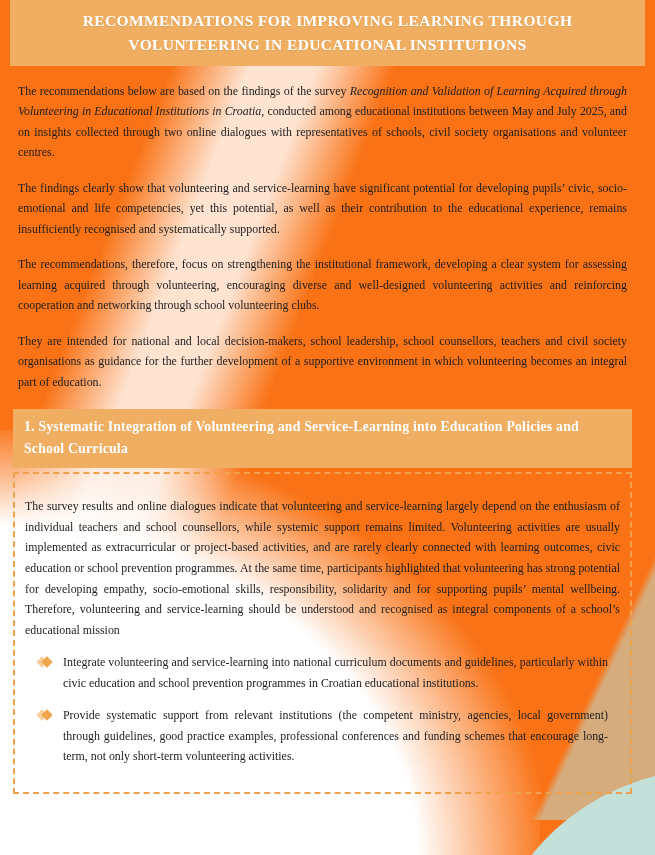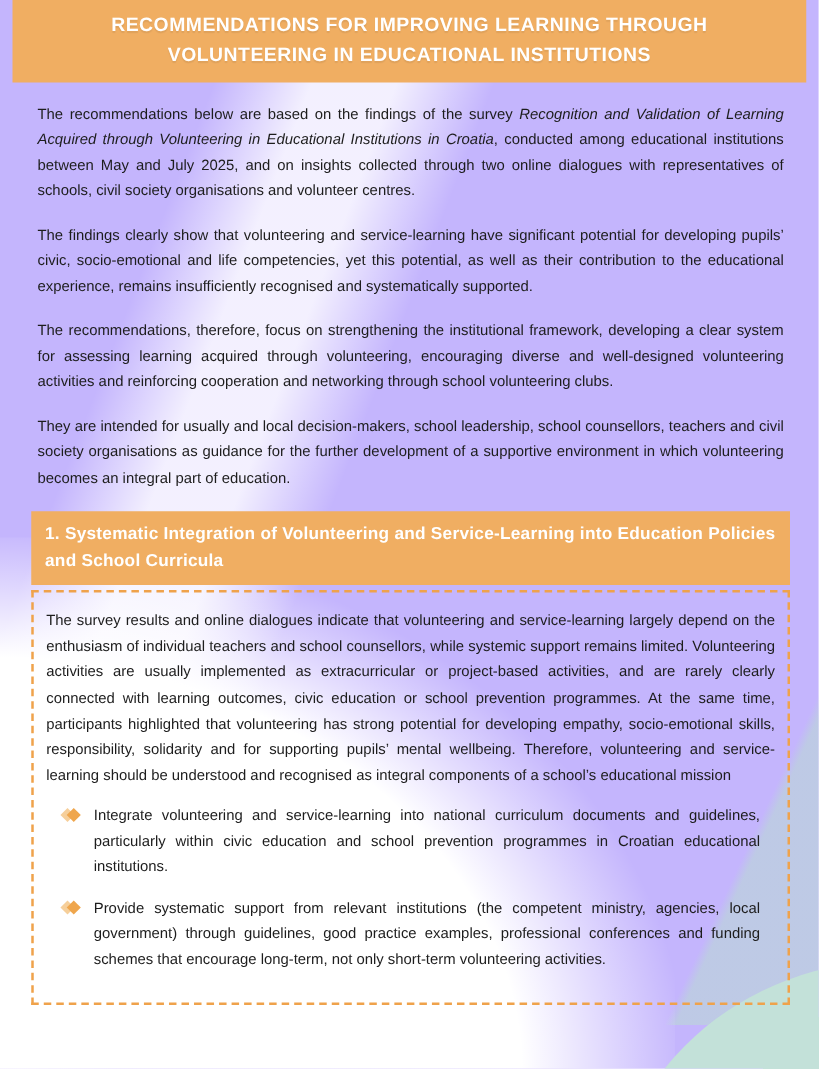--- a/index.html
+++ b/index.html
@@ -1,19 +1,19 @@
 <!DOCTYPE html>
 <html><head>
 <meta charset="utf-8">
 <style>
   html,body { margin:0; padding:0; background:#ffffff; }
   .page {
     position:relative; width:655px; height:855px; overflow:hidden;
-    background:#c4b5fd;
-    font-family:Liberation Sans, sans-serif;
+    background:#f97316;
+    font-family:Liberation Serif, serif;
     color:#1d1d1d;
   }
   
   .bg-layer { position:absolute; inset:0; z-index:0; }
   .swoosh-white-band {
     position:absolute; left:250px; top:-120px; width:210px; height:1100px;
     background:linear-gradient(90deg, rgba(255,255,255,0) 0%, rgba(255,255,255,.8) 35%, rgba(255,255,255,.8) 65%, rgba(255,255,255,0) 100%);
     border-radius:110px; transform:rotate(21deg); transform-origin:top center;
   }
   .swoosh-white-corner {
@@ -32,21 +32,21 @@
   .header {
     position:absolute; left:10px; right:10px; top:0; height:66px; z-index:2;
     background:#f0ae62; display:flex; align-items:center; justify-content:center;
   }
   .page-title {
     color:#ffffff; font-weight:bold; font-size:15.5px; line-height:1.55;
     letter-spacing:.4px; text-align:center; max-width:575px;
     text-shadow:0 1px 1px rgba(0,0,0,.08);
   }
   
-  .content { position:absolute; left:30px; right:28px; top:66px; z-index:2; }
+  .content { position:absolute; left:18px; right:28px; top:66px; z-index:2; }
   .para {
     margin:15px 0 0 0; text-align:justify;
     font-size:11.9px; line-height:1.72;
   }
   .para em { font-style:italic; }
   
   .section-bar {
     margin:17px -5px 0 -5px; background:#f0ae62;
     padding:7px 11px 8px 11px;
   }
@@ -55,21 +55,21 @@
     letter-spacing:.2px;
   }
   
   .dashed-box {
     margin:4px -5px 0 -5px;
     border:2px dashed #efa24b;
     padding:9px 10px 13px 10px;
     background:transparent;
   }
   .overview-para {
-    margin:3px 0 0 0; text-align:justify;
+    margin:13px 0 0 0; text-align:justify;
     font-size:11.9px; line-height:1.73;
   }
   .recs-bar {
     margin:14px -6px 0 -6px; background:#f0ae62;
     padding:5px 11px 6px 11px;
   }
   .recs-label {
     color:#ffffff; font-weight:bold; font-size:13.5px; letter-spacing:.3px;
   }
   .recs-list { margin:10px 0 0 0; }
@@ -104,21 +104,21 @@
   </div>
 
   <div class="content">
 
     <p class="para"><span>The recommendations below are based on the findings of the survey </span><em>Recognition and Validation of Learning Acquired through Volunteering in Educational Institutions in Croatia</em><span>, conducted among educational institutions between May and July 2025, and on insights collected through two online dialogues with representatives of schools, civil society organisations and volunteer centres.</span></p>
 
     <p class="para">The findings clearly show that volunteering and service-learning have significant potential for developing pupils’ civic, socio-emotional and life competencies, yet this potential, as well as their contribution to the educational experience, remains insufficiently recognised and systematically supported.</p>
 
     <p class="para">The recommendations, therefore, focus on strengthening the institutional framework, developing a clear system for assessing learning acquired through volunteering, encouraging diverse and well-designed volunteering activities and reinforcing cooperation and networking through school volunteering clubs.</p>
 
-    <p class="para">They are intended for usually and local decision-makers, school leadership, school counsellors, teachers and civil society organisations as guidance for the further development of a supportive environment in which volunteering becomes an integral part of education.</p>
+    <p class="para">They are intended for national and local decision-makers, school leadership, school counsellors, teachers and civil society organisations as guidance for the further development of a supportive environment in which volunteering becomes an integral part of education.</p>
 
     <div class="section-bar">
       <div class="section-heading">1. Systematic Integration of Volunteering and Service-Learning into Education Policies and School Curricula</div>
     </div>
 
     <div class="dashed-box">
 
       <p class="overview-para">The survey results and online dialogues indicate that volunteering and service-learning largely depend on the enthusiasm of individual teachers and school counsellors, while systemic support remains limited. Volunteering activities are usually implemented as extracurricular or project-based activities, and are rarely clearly connected with learning outcomes, civic education or school prevention programmes. At the same time, participants highlighted that volunteering has strong potential for developing empathy, socio-emotional skills, responsibility, solidarity and for supporting pupils’ mental wellbeing. Therefore, volunteering and service-learning should be understood and recognised as integral components of a school’s educational mission</p>
 
 

